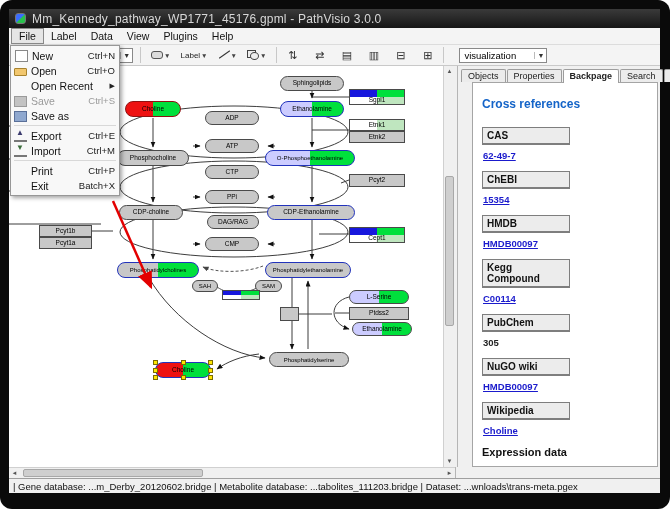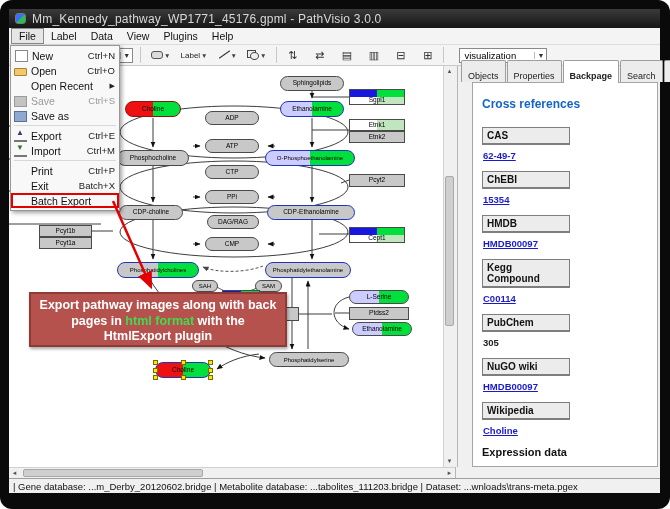--- a/index.html
+++ b/index.html
@@ -77,21 +77,21 @@
   .ic-save,.ic-save-as { background:#8fa8cf; border:1px solid #5a7099; width:11px; height:11px; margin-top:1px; }
   .ic-save.gray { background:#c3c3c3; border-color:#9a9a9a; }
   .ic-import::after { content:"▼"; position:absolute; left:2px; top:-1px; font-size:8px; color:#3b6e3b; }
   .ic-import { border-bottom:2px solid #777; }
   .ic-export::after { content:"▲"; position:absolute; left:2px; top:-1px; font-size:8px; color:#3b3b6e; }
   .ic-export { border-bottom:2px solid #777; }
 
   
   #side-panel { width:203px; flex:0 0 203px; border-left:1px solid #b5b5b5; background:#f0f0f0; display:flex; flex-direction:column; }
   #tabs { display:flex; align-items:flex-end; height:16px; padding:1px 0 0 3px; gap:0; }
-  .tab { font-size:9px; padding:10px 6px 1px 6px; background:#ececec; border:1px solid #9d9d9d; border-bottom:none; border-radius:2px 2px 0 0; margin-right:1px; color:#222; }
+  .tab { font-size:9px; padding:1px 6px 1px 6px; background:#ececec; border:1px solid #9d9d9d; border-bottom:none; border-radius:2px 2px 0 0; margin-right:1px; color:#222; }
   .tab.active { background:#fff; font-weight:bold; position:relative; top:1px; padding-bottom:2px; }
   #panel-body { flex:1; background:#fff; border:1px solid #a5a5a5; margin:0 2px 0 14px; padding:14px 0 0 9px; overflow:hidden; }
   #crossref-heading { color:#1464c8; font-weight:bold; font-size:12px; margin-bottom:16px; }
   .bp-section { margin-bottom:9px; }
   .bp-title { width:88px; background:#ececec; border:1px solid #7e7e7e; border-bottom-width:2px; font-weight:bold; font-size:10px; padding:2px 4px; color:#111; }
   .bp-value { font-size:9.5px; font-weight:bold; margin:5px 0 10px 1px; }
   .bp-value a { color:#1a1acc; }
   .bp-value.plain { color:#222; text-decoration:none; font-weight:bold; }
   #bp-footer { font-weight:bold; font-size:11px; color:#111; margin-top:4px; }
 
@@ -325,25 +325,20 @@
                 <div class="handle" style="left: -3px; top: -3px;"></div>
                 <div class="handle" style="left: 25px; top: -3px;"></div>
                 <div class="handle" style="left: 52px; top: -3px;"></div>
                 <div class="handle" style="left: -3px; top: 5px;"></div>
                 <div class="handle" style="left: 52px; top: 5px;"></div>
                 <div class="handle" style="left: -3px; top: 12px;"></div>
                 <div class="handle" style="left: 25px; top: 12px;"></div>
                 <div class="handle" style="left: 52px; top: 12px;"></div>
               </div>
             </div>
-          <div id="callout">
-            <div><span>Export pathway images along with back</span></div>
-            <div><span>pages in </span><span class="hl">html format</span><span> with the</span></div>
-            <div><span>HtmlExport plugin</span></div>
-          </div>
         </div>
         <div class="vscroll">
           <div class="scroll-arrow" style="top:0;">▲</div>
           <div class="vthumb" style="top:110px; height:150px;"></div>
           <div class="scroll-arrow" style="bottom:0;">▼</div>
         </div>
       </div>
 
       <div id="side-panel">
         <div id="tabs">
@@ -442,24 +437,20 @@
         <div class="menu-sep"></div>
         <div class="menu-item">
           <div class="mi-icon"></div>
           <span>Print</span>
           <span class="mi-right">Ctrl+P</span>
         </div>
         <div class="menu-item">
           <div class="mi-icon"></div>
           <span>Exit</span>
           <span class="mi-right">Batch+X</span>
-        </div>
-        <div class="menu-item highlighted">
-          <div class="mi-icon"></div>
-          <span>Batch Export</span>
         </div>
       </div>
 
     <svg id="annotation-arrow" width="651" height="484">
       <defs>
         <marker id="ahr" markerWidth="8" markerHeight="7" refX="6" refY="3" orient="auto">
           <path d="M0,0 L7,3 L0,6 z" fill="#e30000"></path>
         </marker>
       </defs>
       <line x1="104" y1="192" x2="142" y2="278" stroke="#e30000" stroke-width="2.5" marker-end="url(#ahr)"></line>

